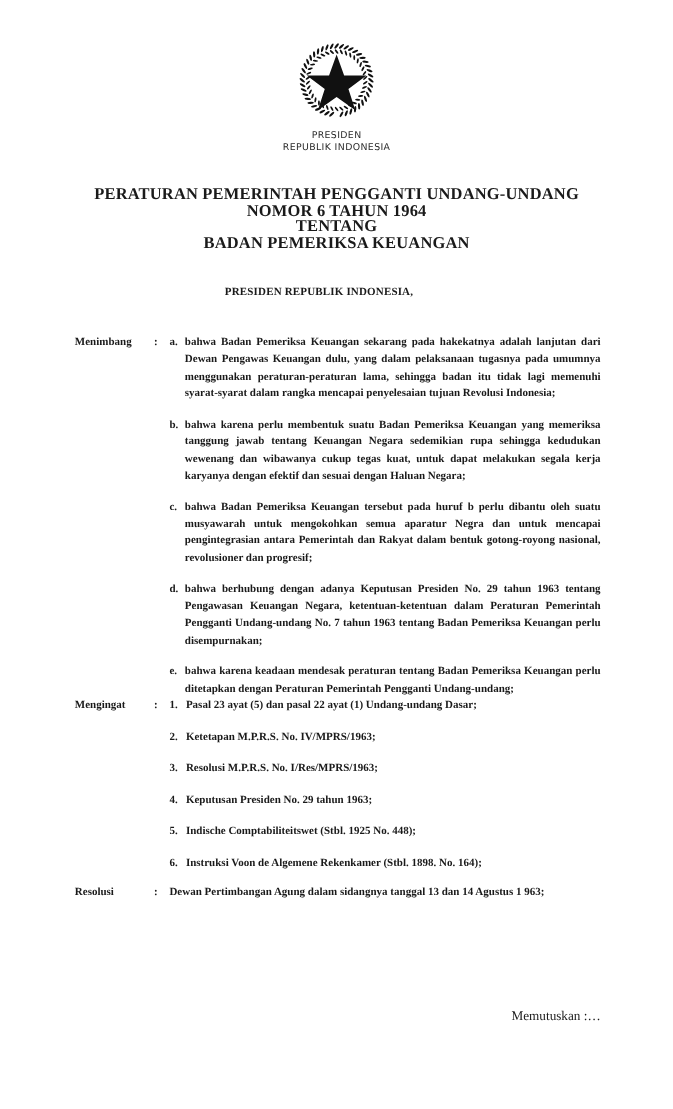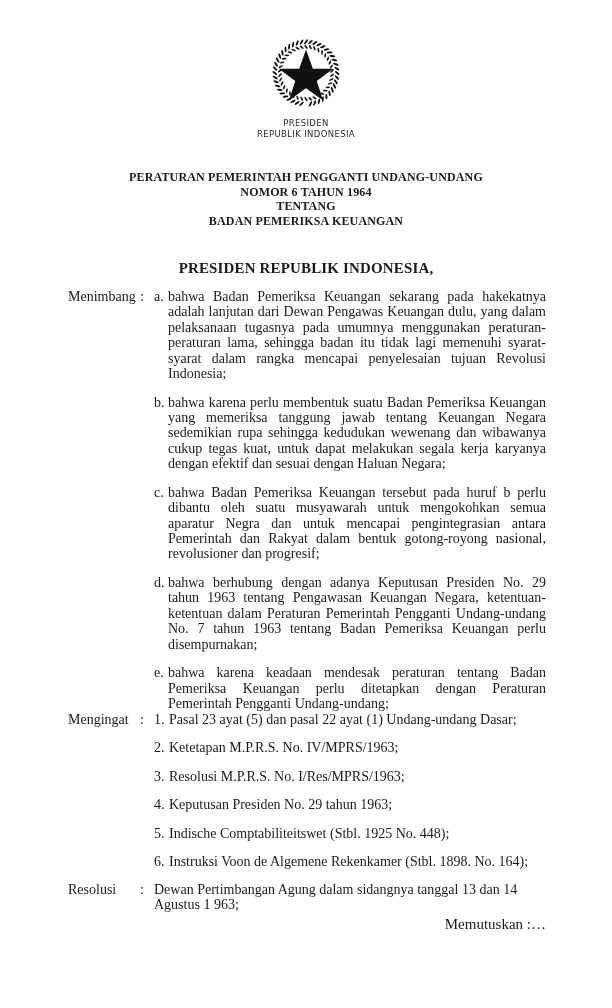--- a/index.html
+++ b/index.html
@@ -47,44 +47,45 @@
   }
 
   
   .title-block {
     position: absolute;
     top: 170px;
     left: 56px;
     width: 500px;
     text-align: center;
     font-weight: bold;
-    font-size: 12px;
+    font-size: 15px;
     line-height: 14.6px;
     letter-spacing: 0.15px;
   }
 
   .subtitle-block {
     position: absolute;
     top: 260px;
-    left: 56px;
+    left: 40px;
     width: 500px;
     text-align: center;
     font-weight: bold;
-    font-size: 15px;
+    font-size: 10px;
     letter-spacing: 0.15px;
   }
 
   
   .clauses {
     position: absolute;
-    top: 289px;
+    top: 304px;
     left: 68px;
     width: 478px;
-    font-size: 14px;
+    font-size: 10px;
     line-height: 15.4px;
+    font-weight: bold;
   }
 
   .clause-group {
     display: flex;
     align-items: flex-start;
     width: 100%;
   }
   .group-gap-mengingat { }
   .group-gap-mendengar { margin-top: 12px; }
 
@@ -128,21 +129,21 @@
     text-align: left;
   }
 
   
   .footer {
     position: absolute;
     top: 916px;
     left: 0;
     width: 546px;
     text-align: right;
-    font-size: 15px;
+    font-size: 12px;
   }
 </style>
 </head>
 <body>
 
 <div class="page">
 
   <div class="emblem-block">
     <svg class="emblem-svg" viewBox="0 0 100 100">
       <g id="wreath" fill="#111111">

